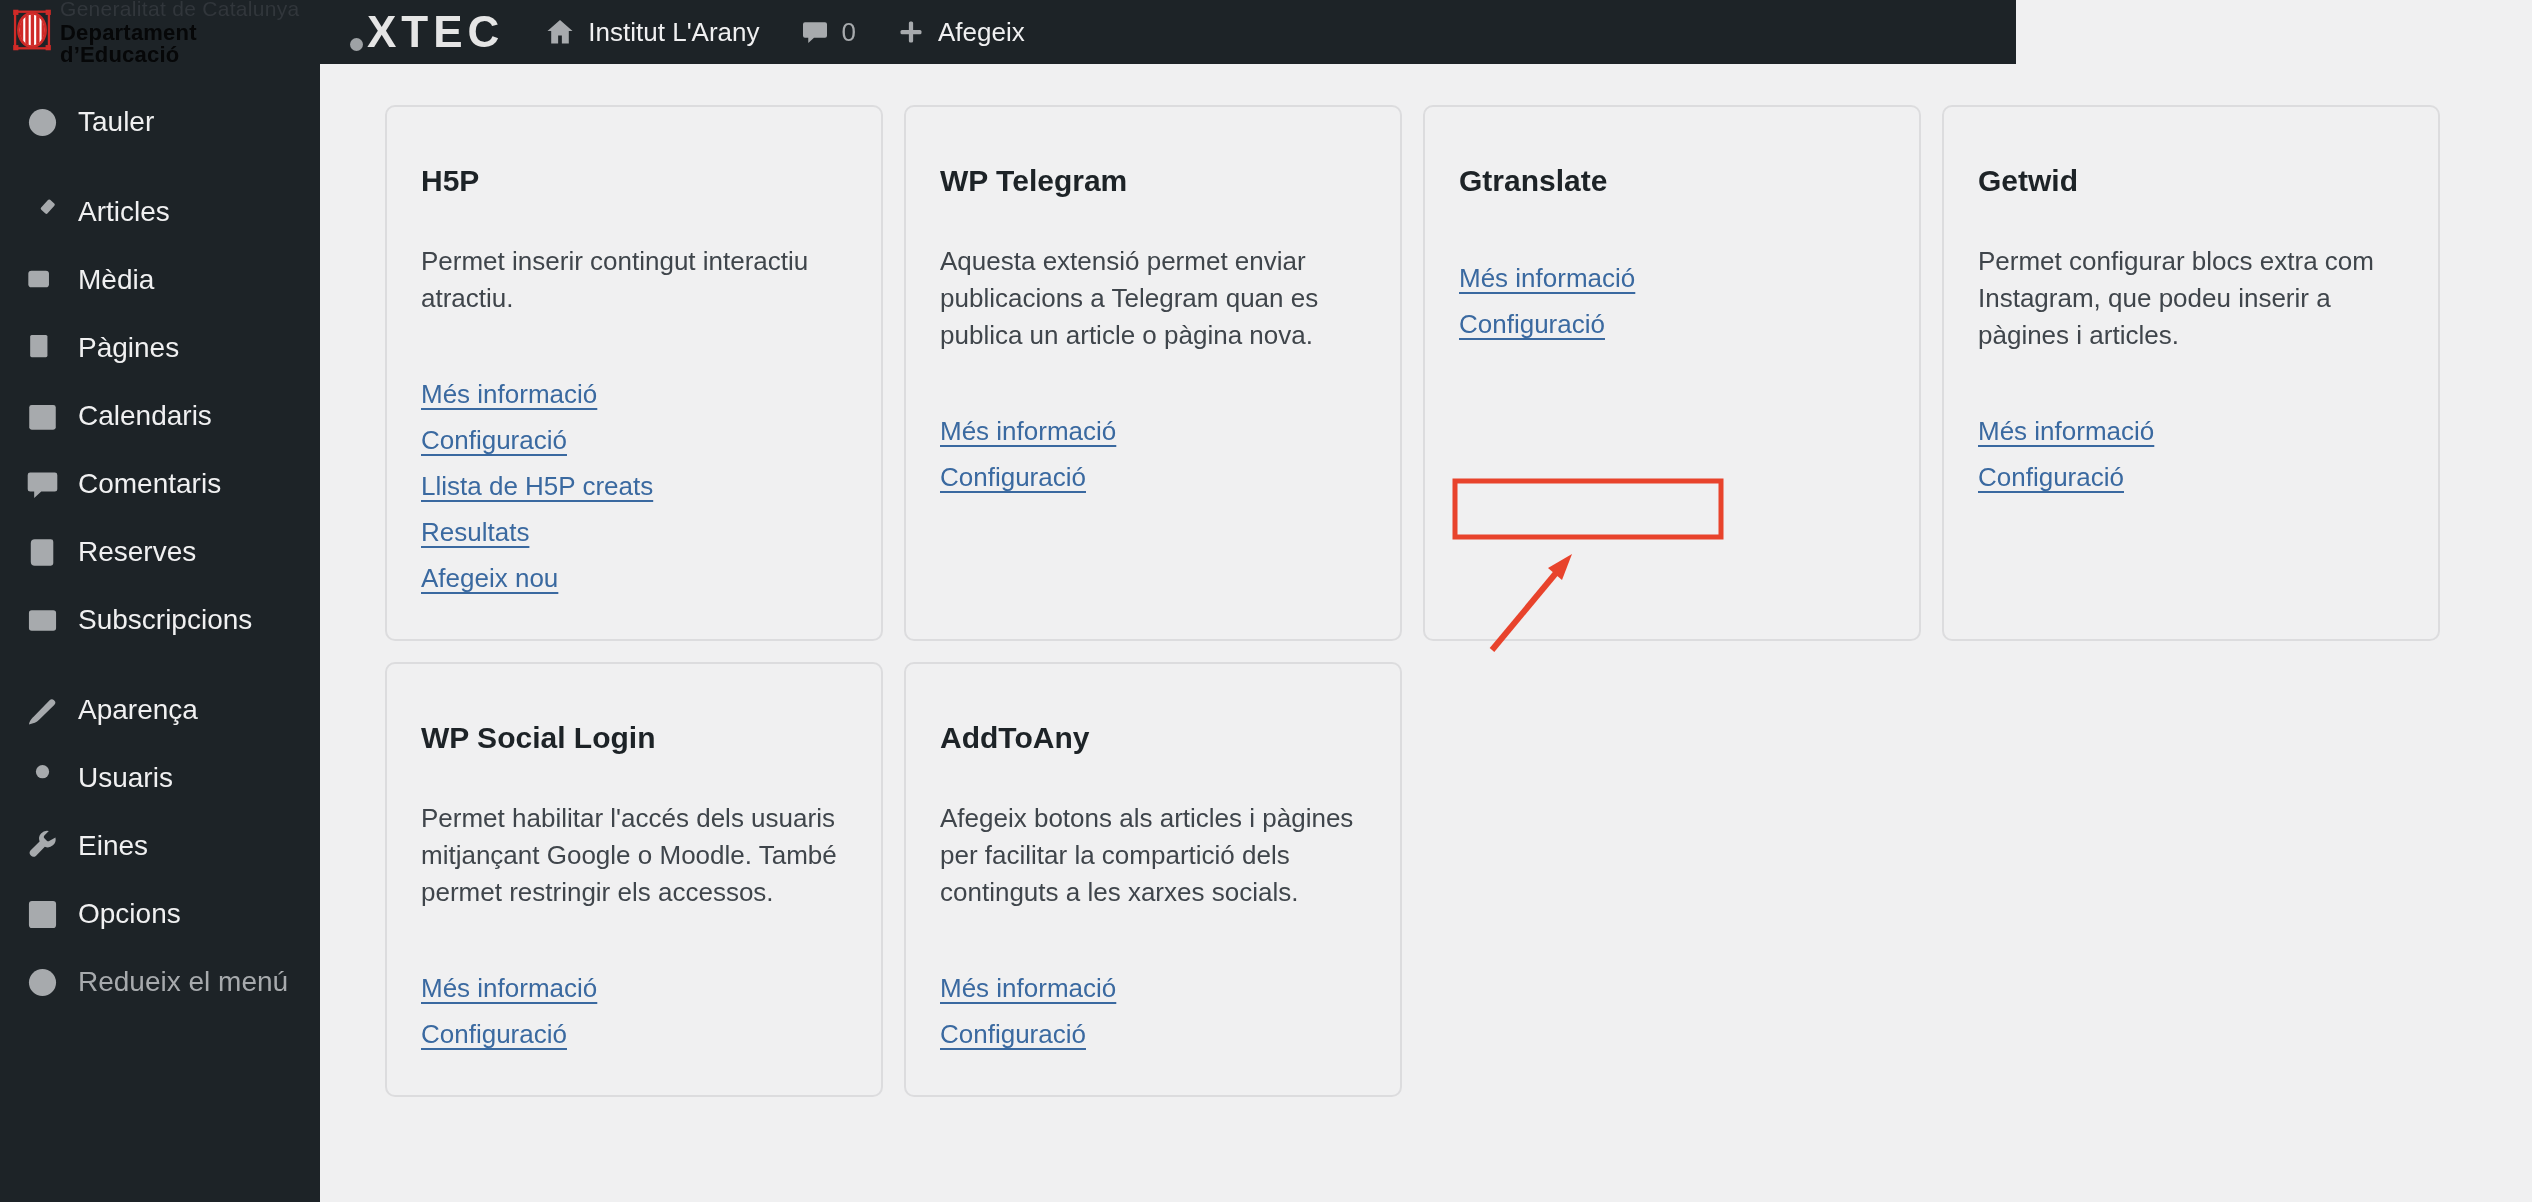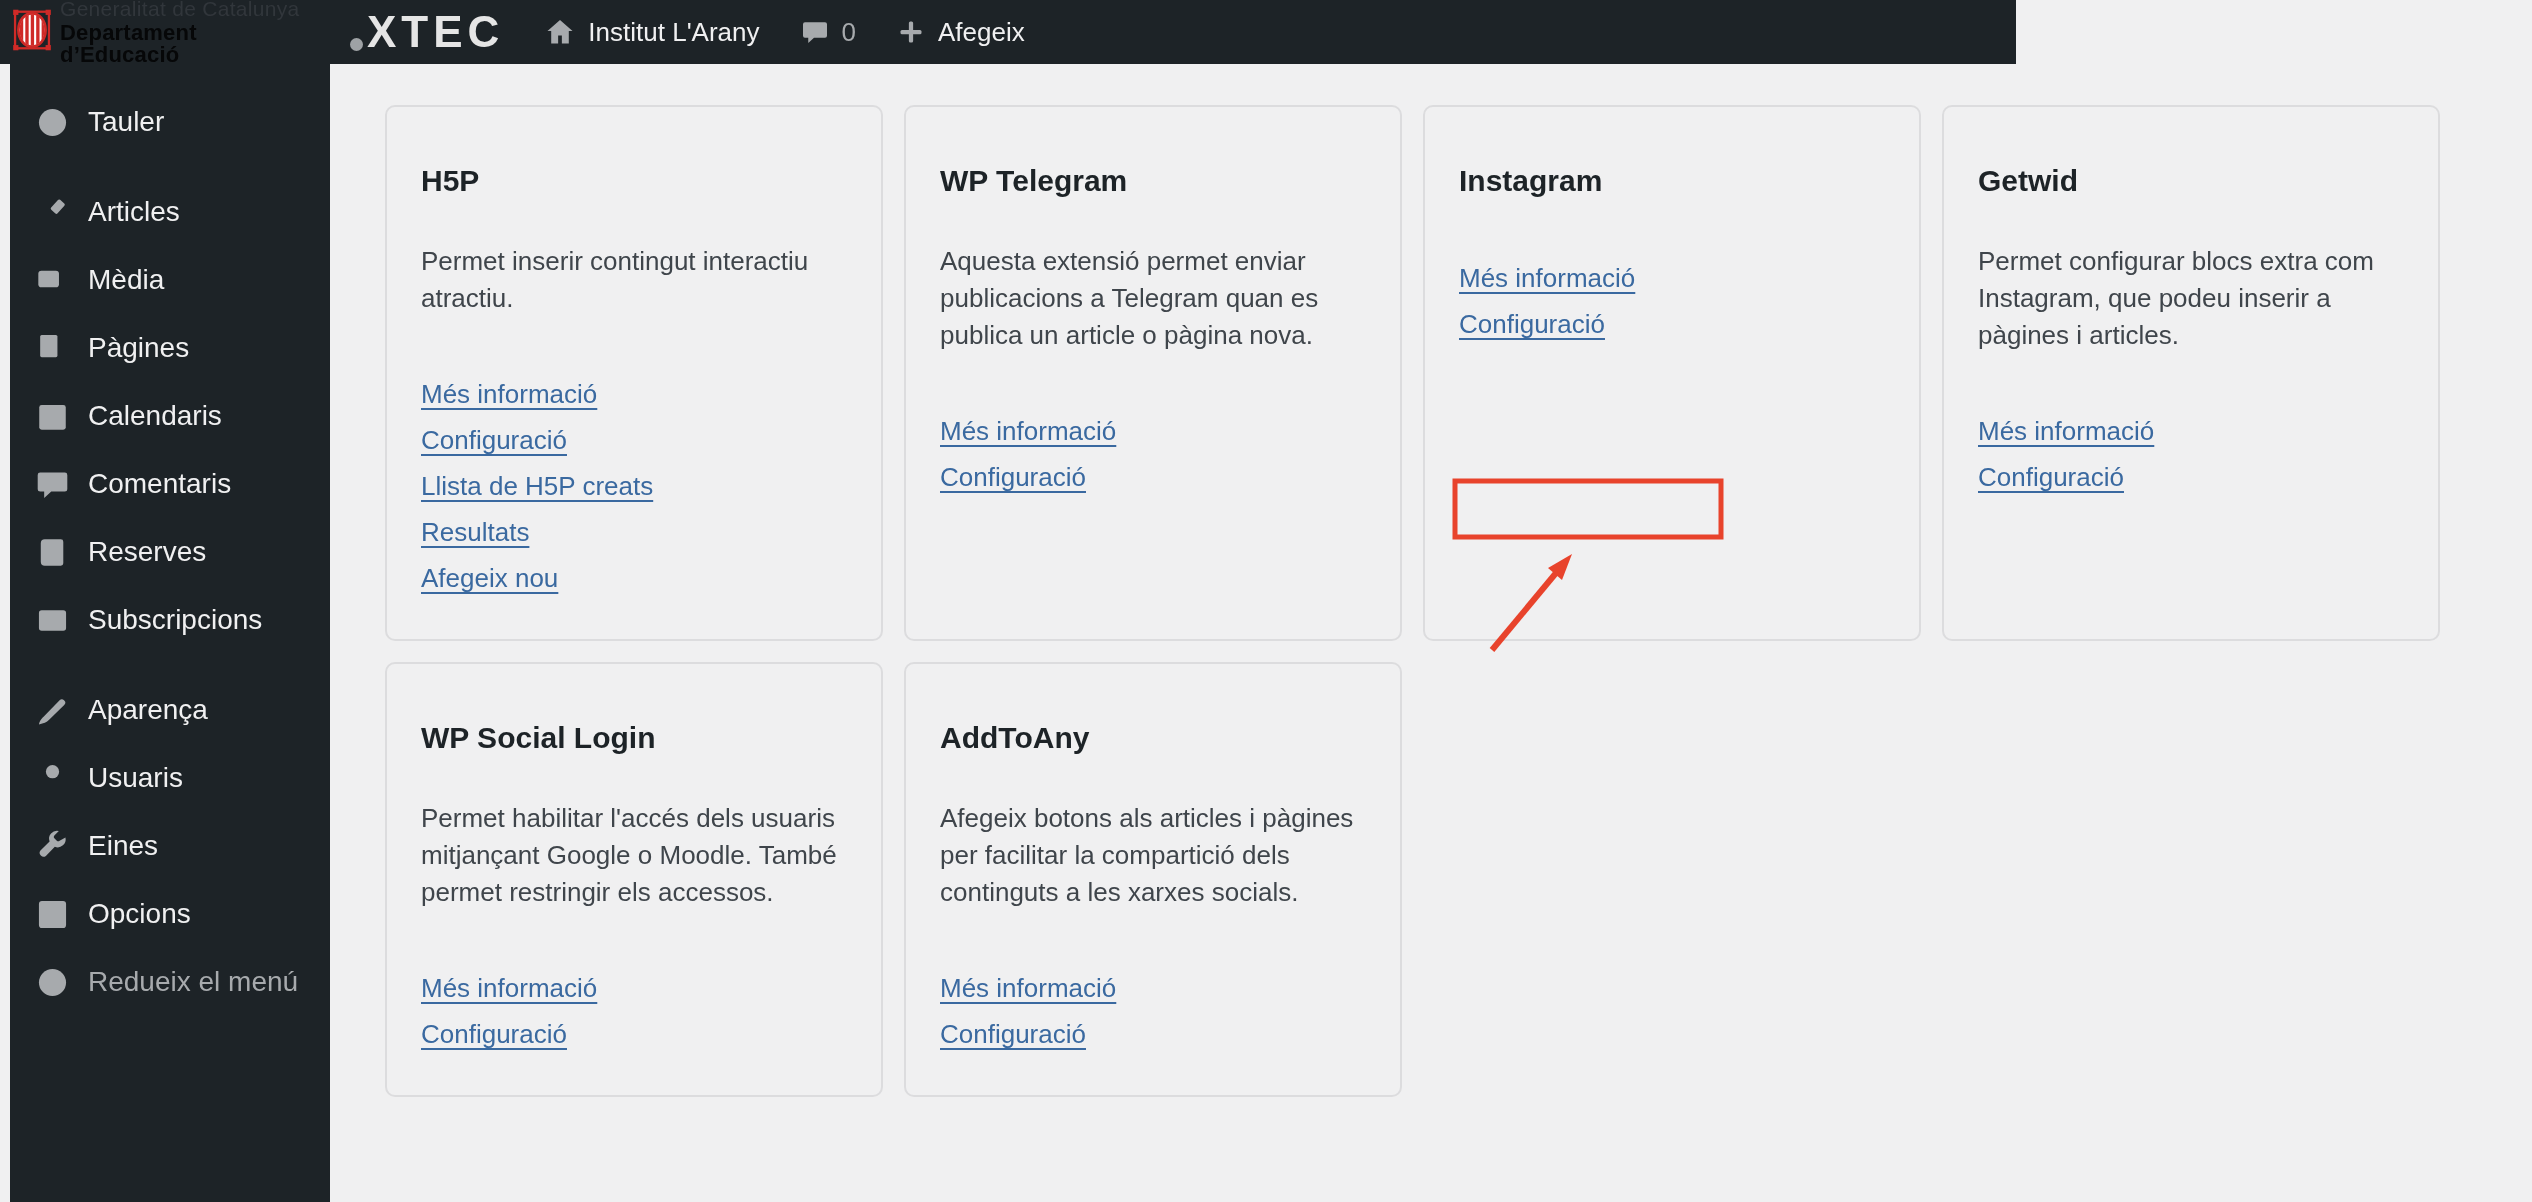--- a/index.html
+++ b/index.html
@@ -14,21 +14,21 @@
   .gc-line1{font-size:21px;color:#31363b;letter-spacing:.3px;margin-bottom:3px;}
   .gc-line2{font-size:22px;font-weight:700;color:#060708;letter-spacing:.2px;}
   .xtec{display:flex;align-items:flex-end;margin-left:30px;}
   .xtec-dot{width:13px;height:13px;border-radius:50%;background:#9ea2a5;margin:0 4px 9px 0;}
   .xtec-word{font-size:44px;font-weight:700;letter-spacing:5px;line-height:56px;}
   .bar-item{display:flex;align-items:center;margin-left:40px;color:#f0f0f1;font-size:26px;gap:12px;cursor:pointer;justify-content:space-between;}
   .bar-item svg{fill:#a7aaad;}
   .bar-count{color:#a7aaad;}
 
   
-  .sidebar{position:absolute;top:64px;left:10px;width:320px;height:1138px;background:#1d2327;
+  .sidebar{position:absolute;top:64px;left:0;width:320px;height:1138px;background:#1d2327;
     box-sizing:border-box;padding-top:24px;z-index:4;}
   .menu-item{position:relative;display:flex;align-items:center;height:68px;padding-left:24px;
     color:#f0f0f1;font-size:28px;cursor:pointer;}
   .mi-icon{width:37px;height:37px;margin-right:17px;color:#a7aaad;flex:none;}
   .mi-icon svg{width:100%;height:100%;fill:currentColor;display:block;}
   .menu-item.active{background:#2271b1;color:#fff;font-weight:400;}
   .menu-item.active .mi-icon{color:#fff;}
   .menu-item.active::after{content:'';position:absolute;right:0;top:50%;margin-top:-12px;
     border:12px solid transparent;border-right-color:#f0f0f1;}
   .menu-item.muted{color:#a7aaad;}
@@ -303,21 +303,21 @@
   </div>
         <div class="card">
     <div class="card-title">WP Telegram</div>
     <div class="card-desc">Aquesta extensió permet enviar publicacions a Telegram quan es publica un article o pàgina nova.</div>
     <div class="card-links">
             <a class="card-link" href="#">Més informació</a>
             <a class="card-link" href="#">Configuració</a>
           </div>
   </div>
         <div class="card">
-    <div class="card-title">Instagram</div>
+    <div class="card-title">Gtranslate</div>
     <div class="card-links">
             <a class="card-link" href="#">Més informació</a>
             <a class="card-link" href="#">Configuració</a>
           </div>
   </div>
         <div class="card">
     <div class="card-title">Getwid</div>
     <div class="card-desc">Permet configurar blocs extra com Instagram, que podeu inserir a pàgines i articles.</div>
     <div class="card-links">
             <a class="card-link" href="#">Més informació</a>

